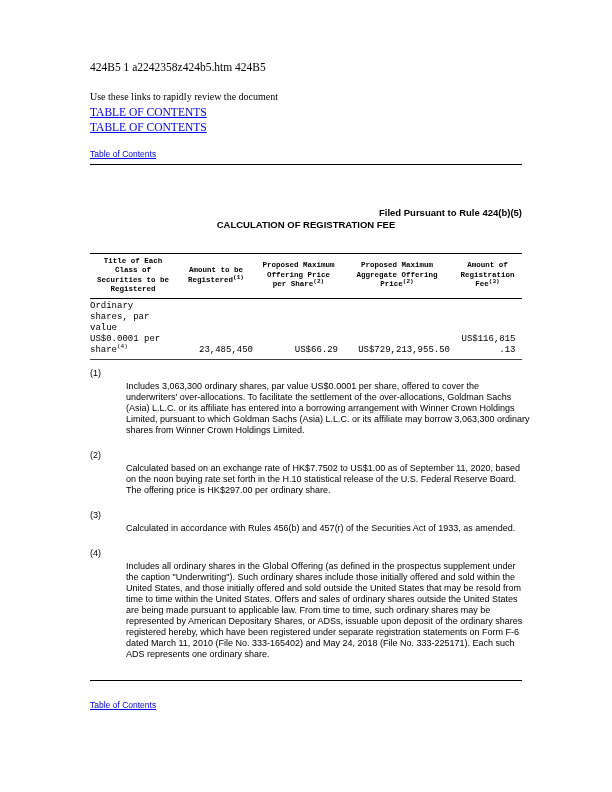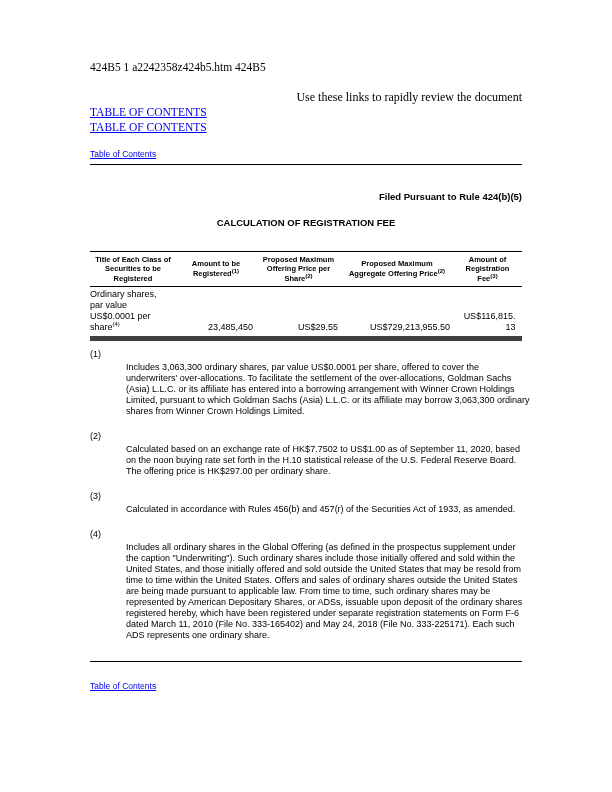--- a/index.html
+++ b/index.html
@@ -10,56 +10,56 @@
     color: #000;
     overflow: hidden;
   }
   .page {
     width: 612px; height: 792px;
     padding: 60px 90px 0 90px;
     position: relative;
   }
 
   .doc-header { font-size: 11.5px; line-height: 14px; margin-bottom: 16px; }
-  .intro { font-size: 12px; line-height: 14px; text-align: right; }
+  .intro { font-size: 10px; line-height: 14px; }
   .toc-link-row { line-height: 14px; }
   a.toc-link {
     color: #0000EE; text-decoration: underline;
     font-size: 11.5px; font-family: "Liberation Serif", "DejaVu Serif", serif;
     cursor: pointer;
   }
   .toc-small-wrap { margin-top: 13px; line-height: 10px; }
   a.toc-small {
     color: #0000EE; text-decoration: underline;
     font-family: "Liberation Sans", "DejaVu Sans", sans-serif;
     font-size: 8.5px; cursor: pointer;
   }
   hr.rule { border: none; border-top: 1px solid #000; margin-top: 5px; }
 
   .filed {
-    margin-top: 26px;
+    margin-top: 42px;
     text-align: right;
     font-family: "Liberation Sans", "DejaVu Sans", sans-serif;
     font-weight: bold; font-size: 9.5px; line-height: 11.5px;
   }
   .table-title {
-    margin-top: 14px;
+    margin-top: 0;
     text-align: center;
     font-family: "Liberation Sans", "DejaVu Sans", sans-serif;
     font-weight: bold; font-size: 9.5px;
   }
 
   table.fee {
     margin-top: 23px;
     width: 432px;
     border-collapse: collapse;
     table-layout: fixed;
-    font-family: Liberation Sans, sans-serif;
+    font-family: Liberation Mono, monospace;
     border-top: 1px solid #000;
-    border-bottom: 5px solid #404040;
+    border-bottom: 1px solid #404040;
   }
   table.fee col.c1 { width: 86px; }
   table.fee col.c2 { width: 80px; }
   table.fee col.c3 { width: 85px; }
   table.fee col.c4 { width: 112px; }
   table.fee col.c5 { width: 69px; }
   table.fee th {
     font-size: 7.5px; font-weight: bold; line-height: 9.5px;
     text-align: center; vertical-align: middle;
     padding: 3px 4px;
@@ -125,21 +125,21 @@
         <th><span>Proposed Maximum Aggregate Offering Price</span><sup class="fn">(2)</sup></th>
         <th><span>Amount of Registration Fee</span><sup class="fn">(3)</sup></th>
       </tr>
     </thead>
     <tbody>
       <tr>
         <td class="first">
             <div class="cell-title"><span>Ordinary shares, par value US$0.0001 per share</span><sup class="fn">(4)</sup></div>
           </td>
         <td>23,485,450</td>
-        <td>US$29.55</td>
+        <td>US$66.29</td>
         <td>US$729,213,955.50</td>
         <td>
             <div class="fee-wrap">US$116,815.13</div>
           </td>
       </tr>
     </tbody>
   </table>
 
   <div class="footnotes">
     <div class="footnote">

